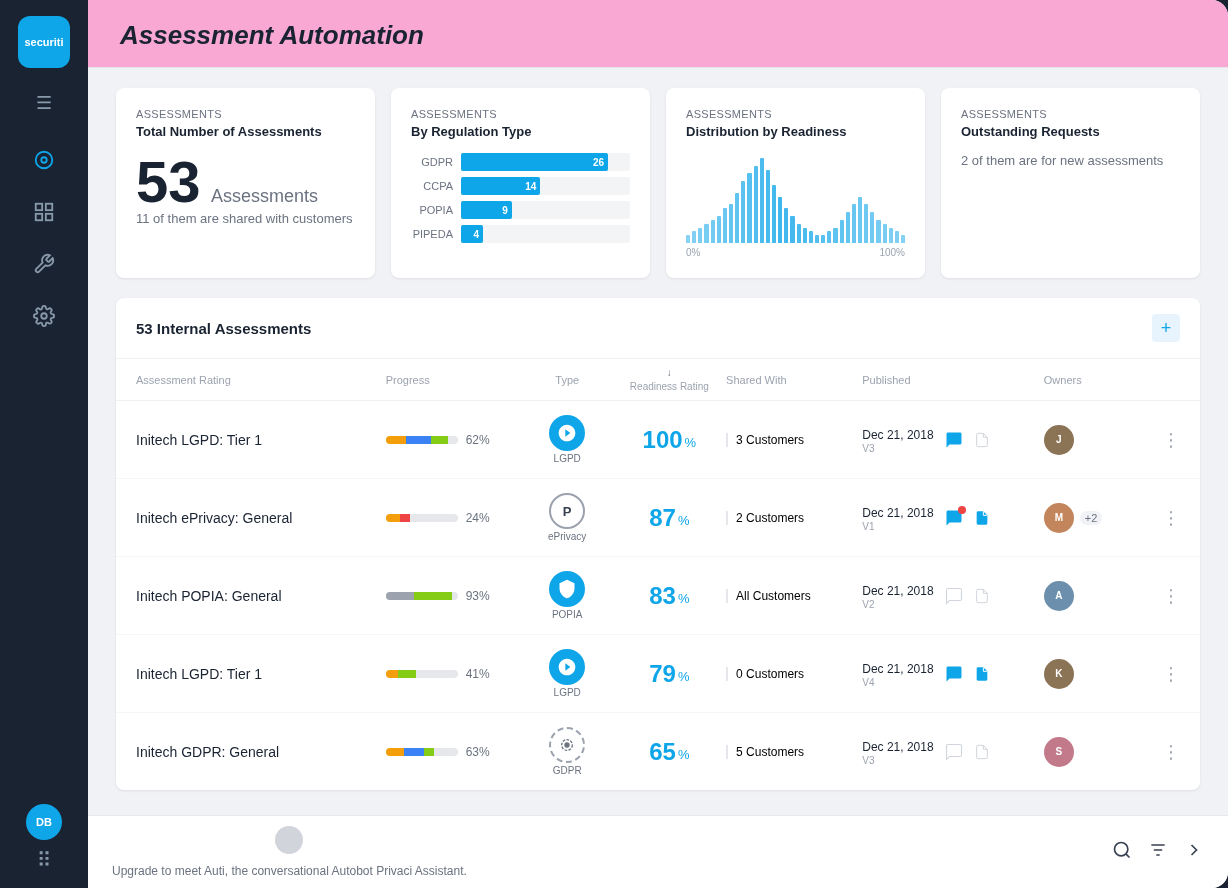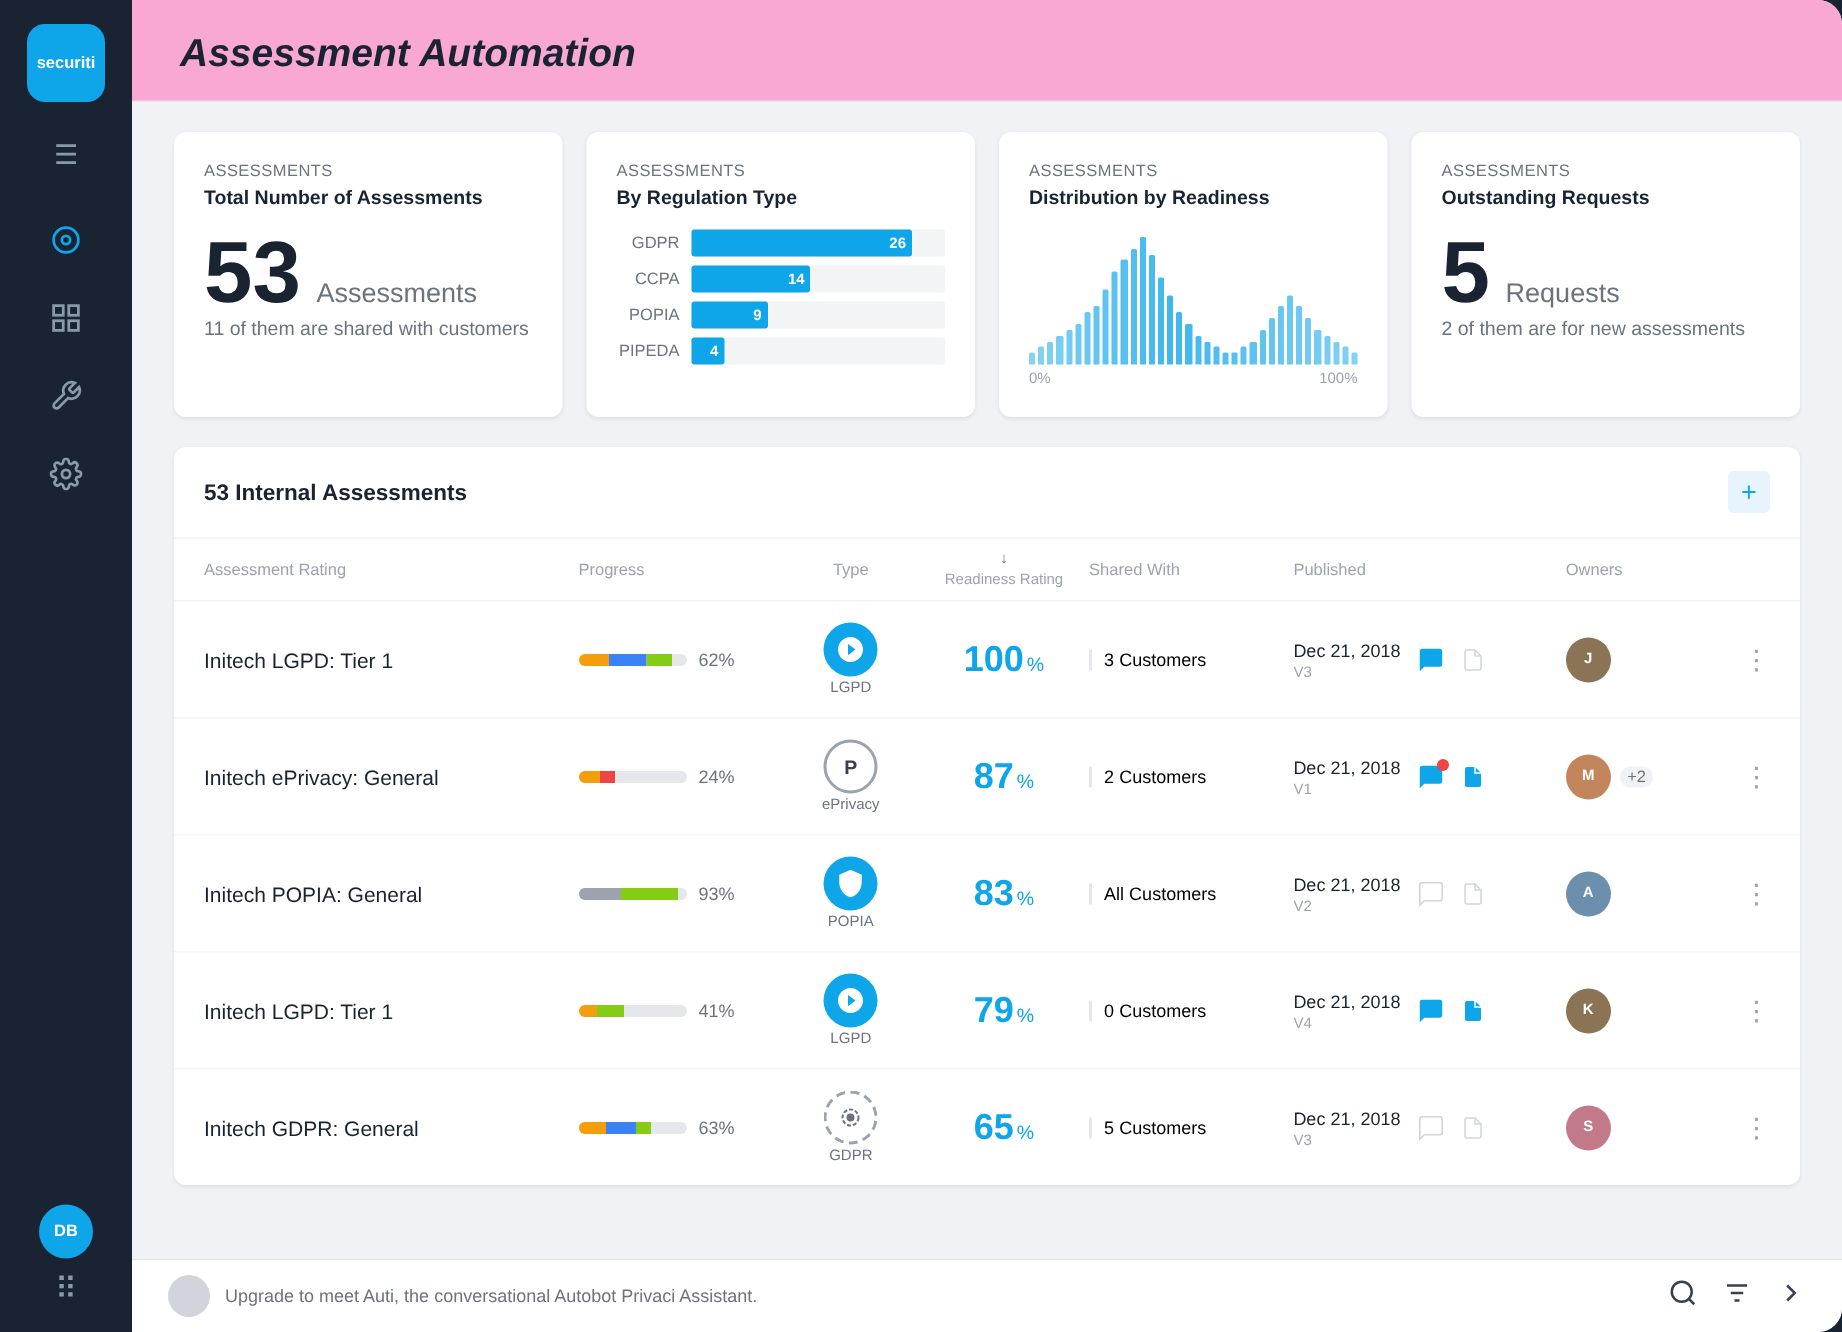--- a/index.html
+++ b/index.html
@@ -89,21 +89,21 @@
     .pub-icon { width: 24px; height: 24px; display: flex; align-items: center; justify-content: center; }
 
     
     .owners-cell { display: flex; align-items: center; gap: 6px; }
     .owner-avatar-placeholder { width: 30px; height: 30px; border-radius: 50%; display: flex; align-items: center; justify-content: center; font-size: 10px; color: white; font-weight: 600; flex-shrink: 0; }
     .plus-badge { font-size: 11px; color: #6b7280; background: #f0f2f5; border-radius: 10px; padding: 1px 5px; }
     .kebab { color: #9ca3af; font-size: 18px; cursor: pointer; margin-left: auto; }
 
     
     .bottom-bar { background: white; border-top: 1px solid #e5e7eb; padding: 10px 24px; display: flex; align-items: center; justify-content: space-between; }
-    .chat-bubble { display: flex; align-items: center; gap: 10px; }
+    .chat-bubble { display: flex; align-items: center; gap: 10px; flex-direction: column; }
     .chat-dot { width: 28px; height: 28px; background: #d1d5db; border-radius: 50%; flex-shrink: 0; }
     .chat-text { font-size: 12px; color: #6b7280; }
     .bottom-icons { display: flex; gap: 16px; align-items: center; }
     .bottom-icon { color: #374151; cursor: pointer; }
 
     
     .lgpd-icon { background: #0ea5e9; }
     .eprivacy-icon { background: white; border: 2px solid #9ca3af; }
     .popia-icon { background: #0ea5e9; }
     .gdpr-icon { background: transparent; }
@@ -256,24 +256,20 @@
           </div>
         <div class="dist-labels">
           <span>0%</span>
           <span>100%</span>
         </div>
       </div>
 
       <div class="stat-card">
         <div class="stat-label">Assessments</div>
         <div class="stat-title">Outstanding Requests</div>
-        <div>
-          <span class="stat-big">5</span>
-          <span class="stat-big-unit">Requests</span>
-        </div>
         <div class="stat-sub">2 of them are for new assessments</div>
       </div>
     </div>
 
     <div class="table-section">
       <div class="table-header">
         <span class="table-title">53 Internal Assessments</span>
         <button class="add-btn">+</button>
       </div>
 

